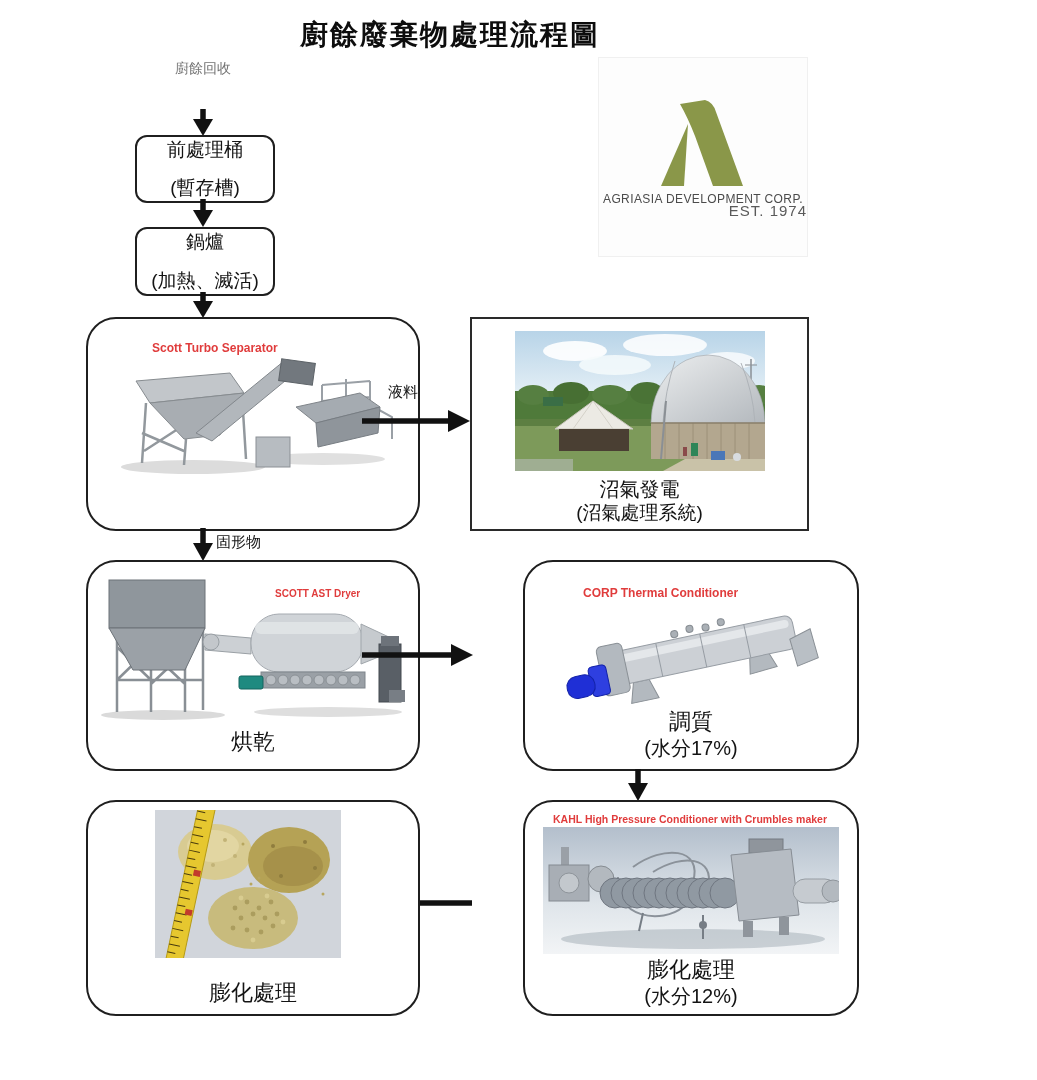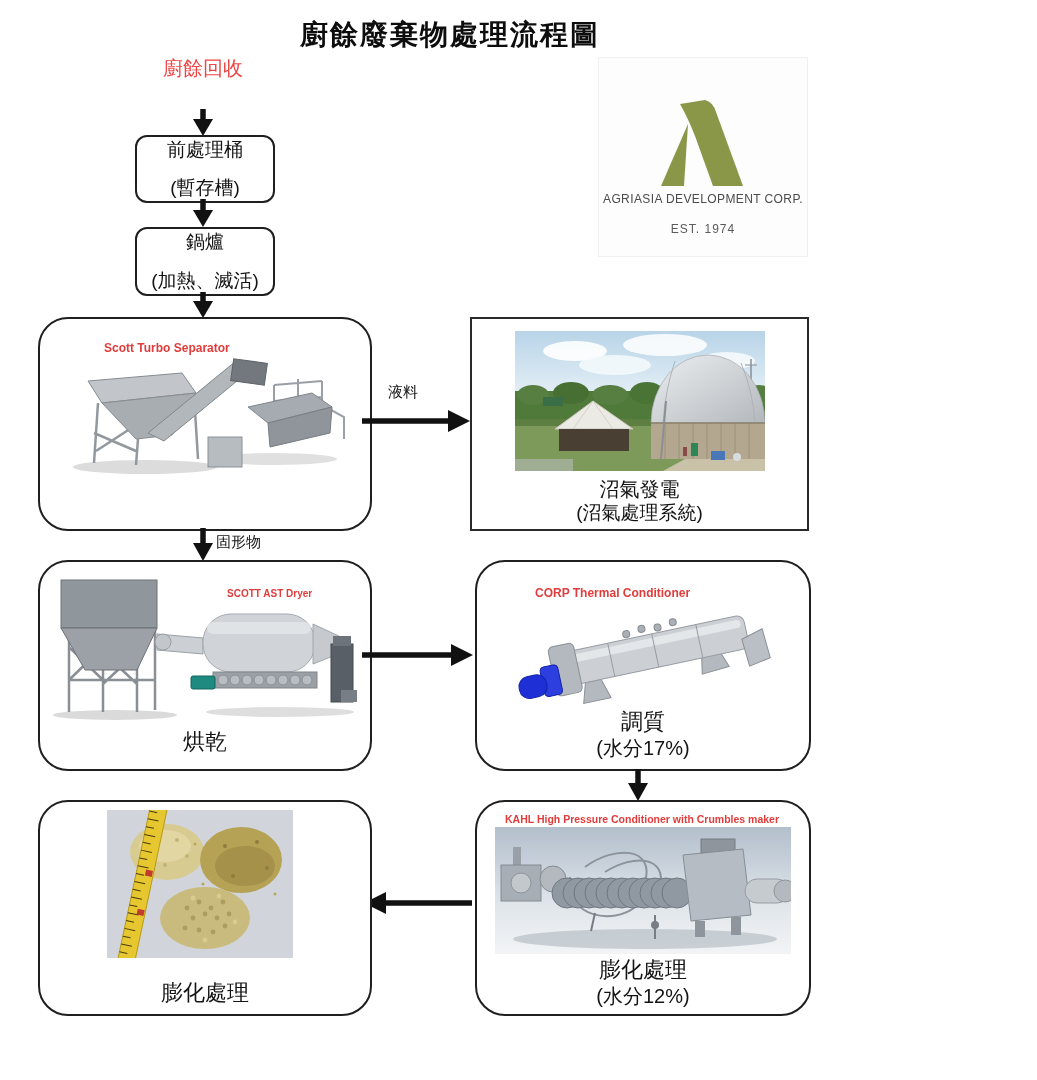--- a/index.html
+++ b/index.html
@@ -8,51 +8,51 @@
     font-family:"Liberation Sans","DejaVu Sans",sans-serif;color:#111;
     overflow:hidden;
   }
   .abs{position:absolute;}
   .title{
     left:0;top:16px;width:900px;text-align:center;
     font-size:28px;font-weight:bold;letter-spacing:2px;color:#0d0d0d;
   }
   .src-text{
     left:53px;top:55px;width:300px;text-align:center;
-    font-size:20px;line-height:27px;color:#ef4444;
+    font-size:14px;line-height:27px;color:#737373;
   }
   .small-box{
     border:2px solid #1f1f1f;border-radius:12px;background:#fff;
     display:flex;flex-direction:column;align-items:center;justify-content:space-between;
     font-size:19px;line-height:26px;text-align:center;color:#141414;
   }
   .big-box{
-    border:2.5px solid #1f1f1f;border-radius:30px;background:#fff;
+    border:2.5px solid #1f1f1f;border-radius:30px;background:#fff;margin-left:48px;
   }
   .sq-box{
     border:2px solid #2a2a2a;background:#fff;
   }
   .machine-label{
     position:absolute;color:#e03c3c;font-weight:bold;white-space:nowrap;
   }
   .node-label{
     position:absolute;left:0;width:100%;text-align:center;color:#141414;
   }
   .edge-label{font-size:15px;color:#141414;white-space:nowrap;text-align:right;}
   .logo-card{
     left:598px;top:57px;width:208px;height:198px;background:#fdfdfd;
     border:1px solid #f0f0f0;
   }
   .logo-company{
     position:absolute;left:0;top:134px;width:100%;text-align:center;
     font-size:12px;letter-spacing:0.4px;color:#4b4b4b;
   }
   .logo-est{
-    position:absolute;left:0;top:164px;width:100%;text-align:center;
-    font-size:12px;letter-spacing:1px;color:#5a5a5a;
+    position:absolute;left:0;top:144px;width:100%;text-align:right;
+    font-size:15px;letter-spacing:1px;color:#5a5a5a;
   }
   svg{display:block;}
 </style>
 </head>
 <body>
 
 <div id="stage">
 
   <div class="abs title">廚餘廢棄物處理流程圖</div>
 

